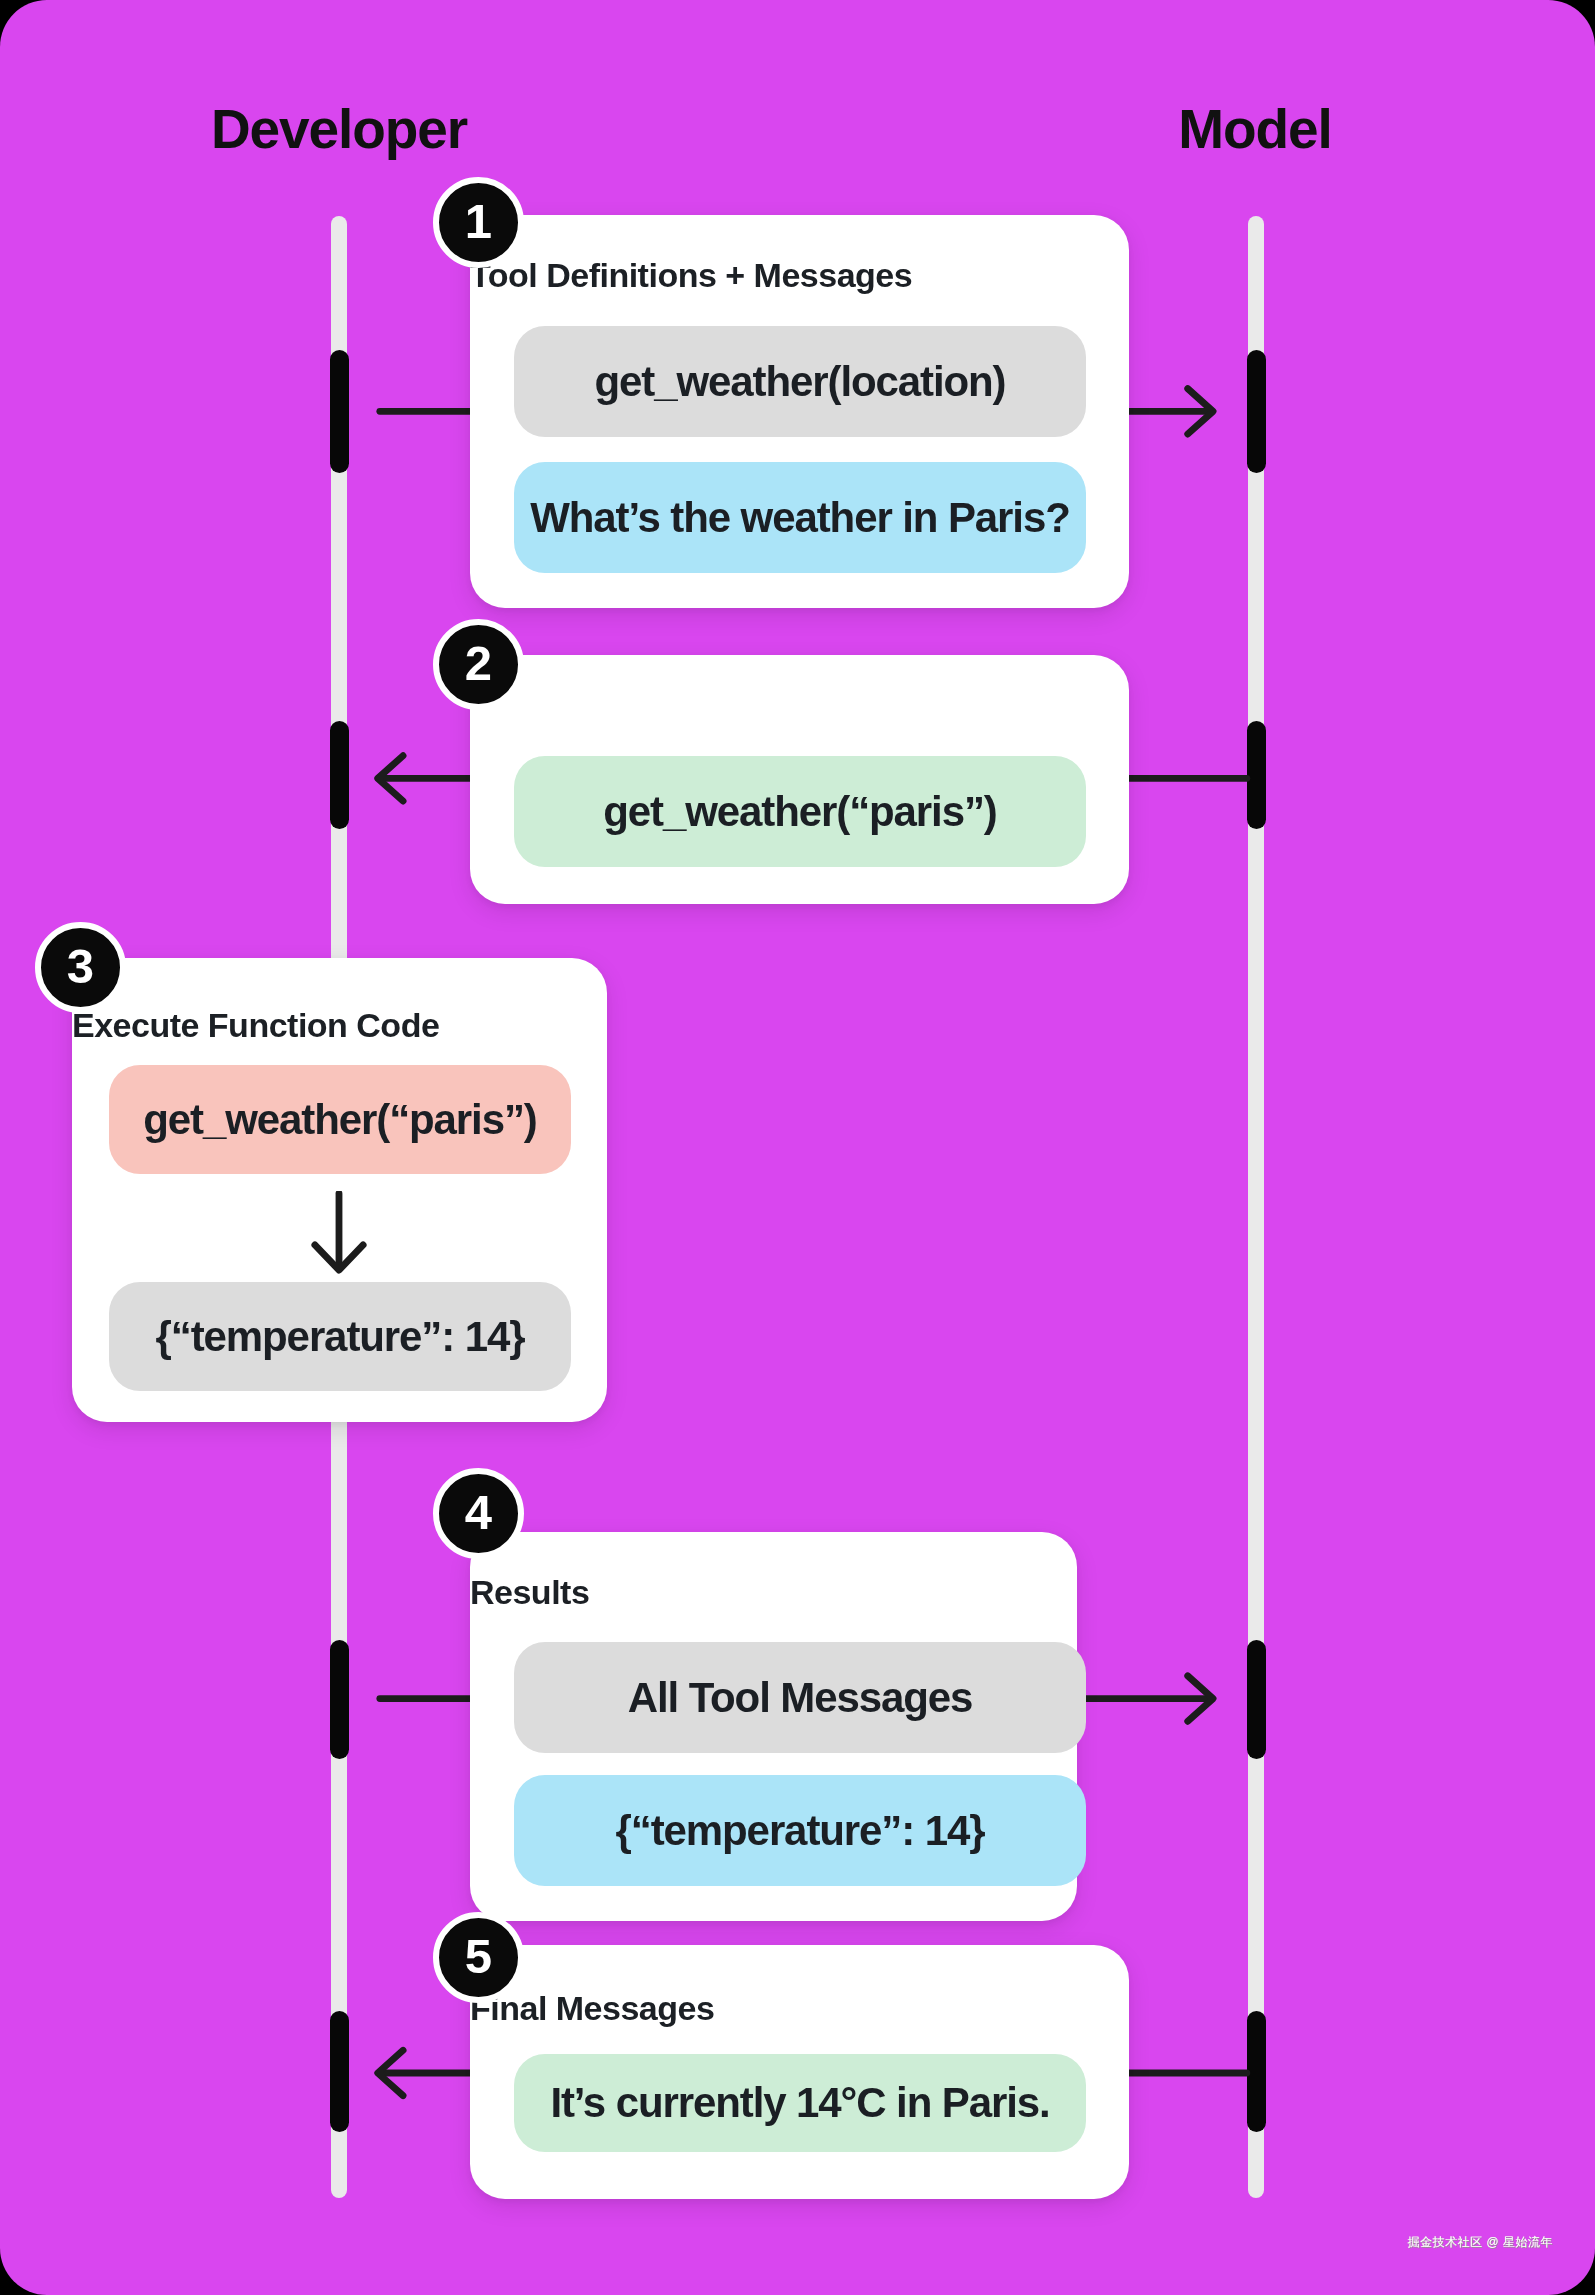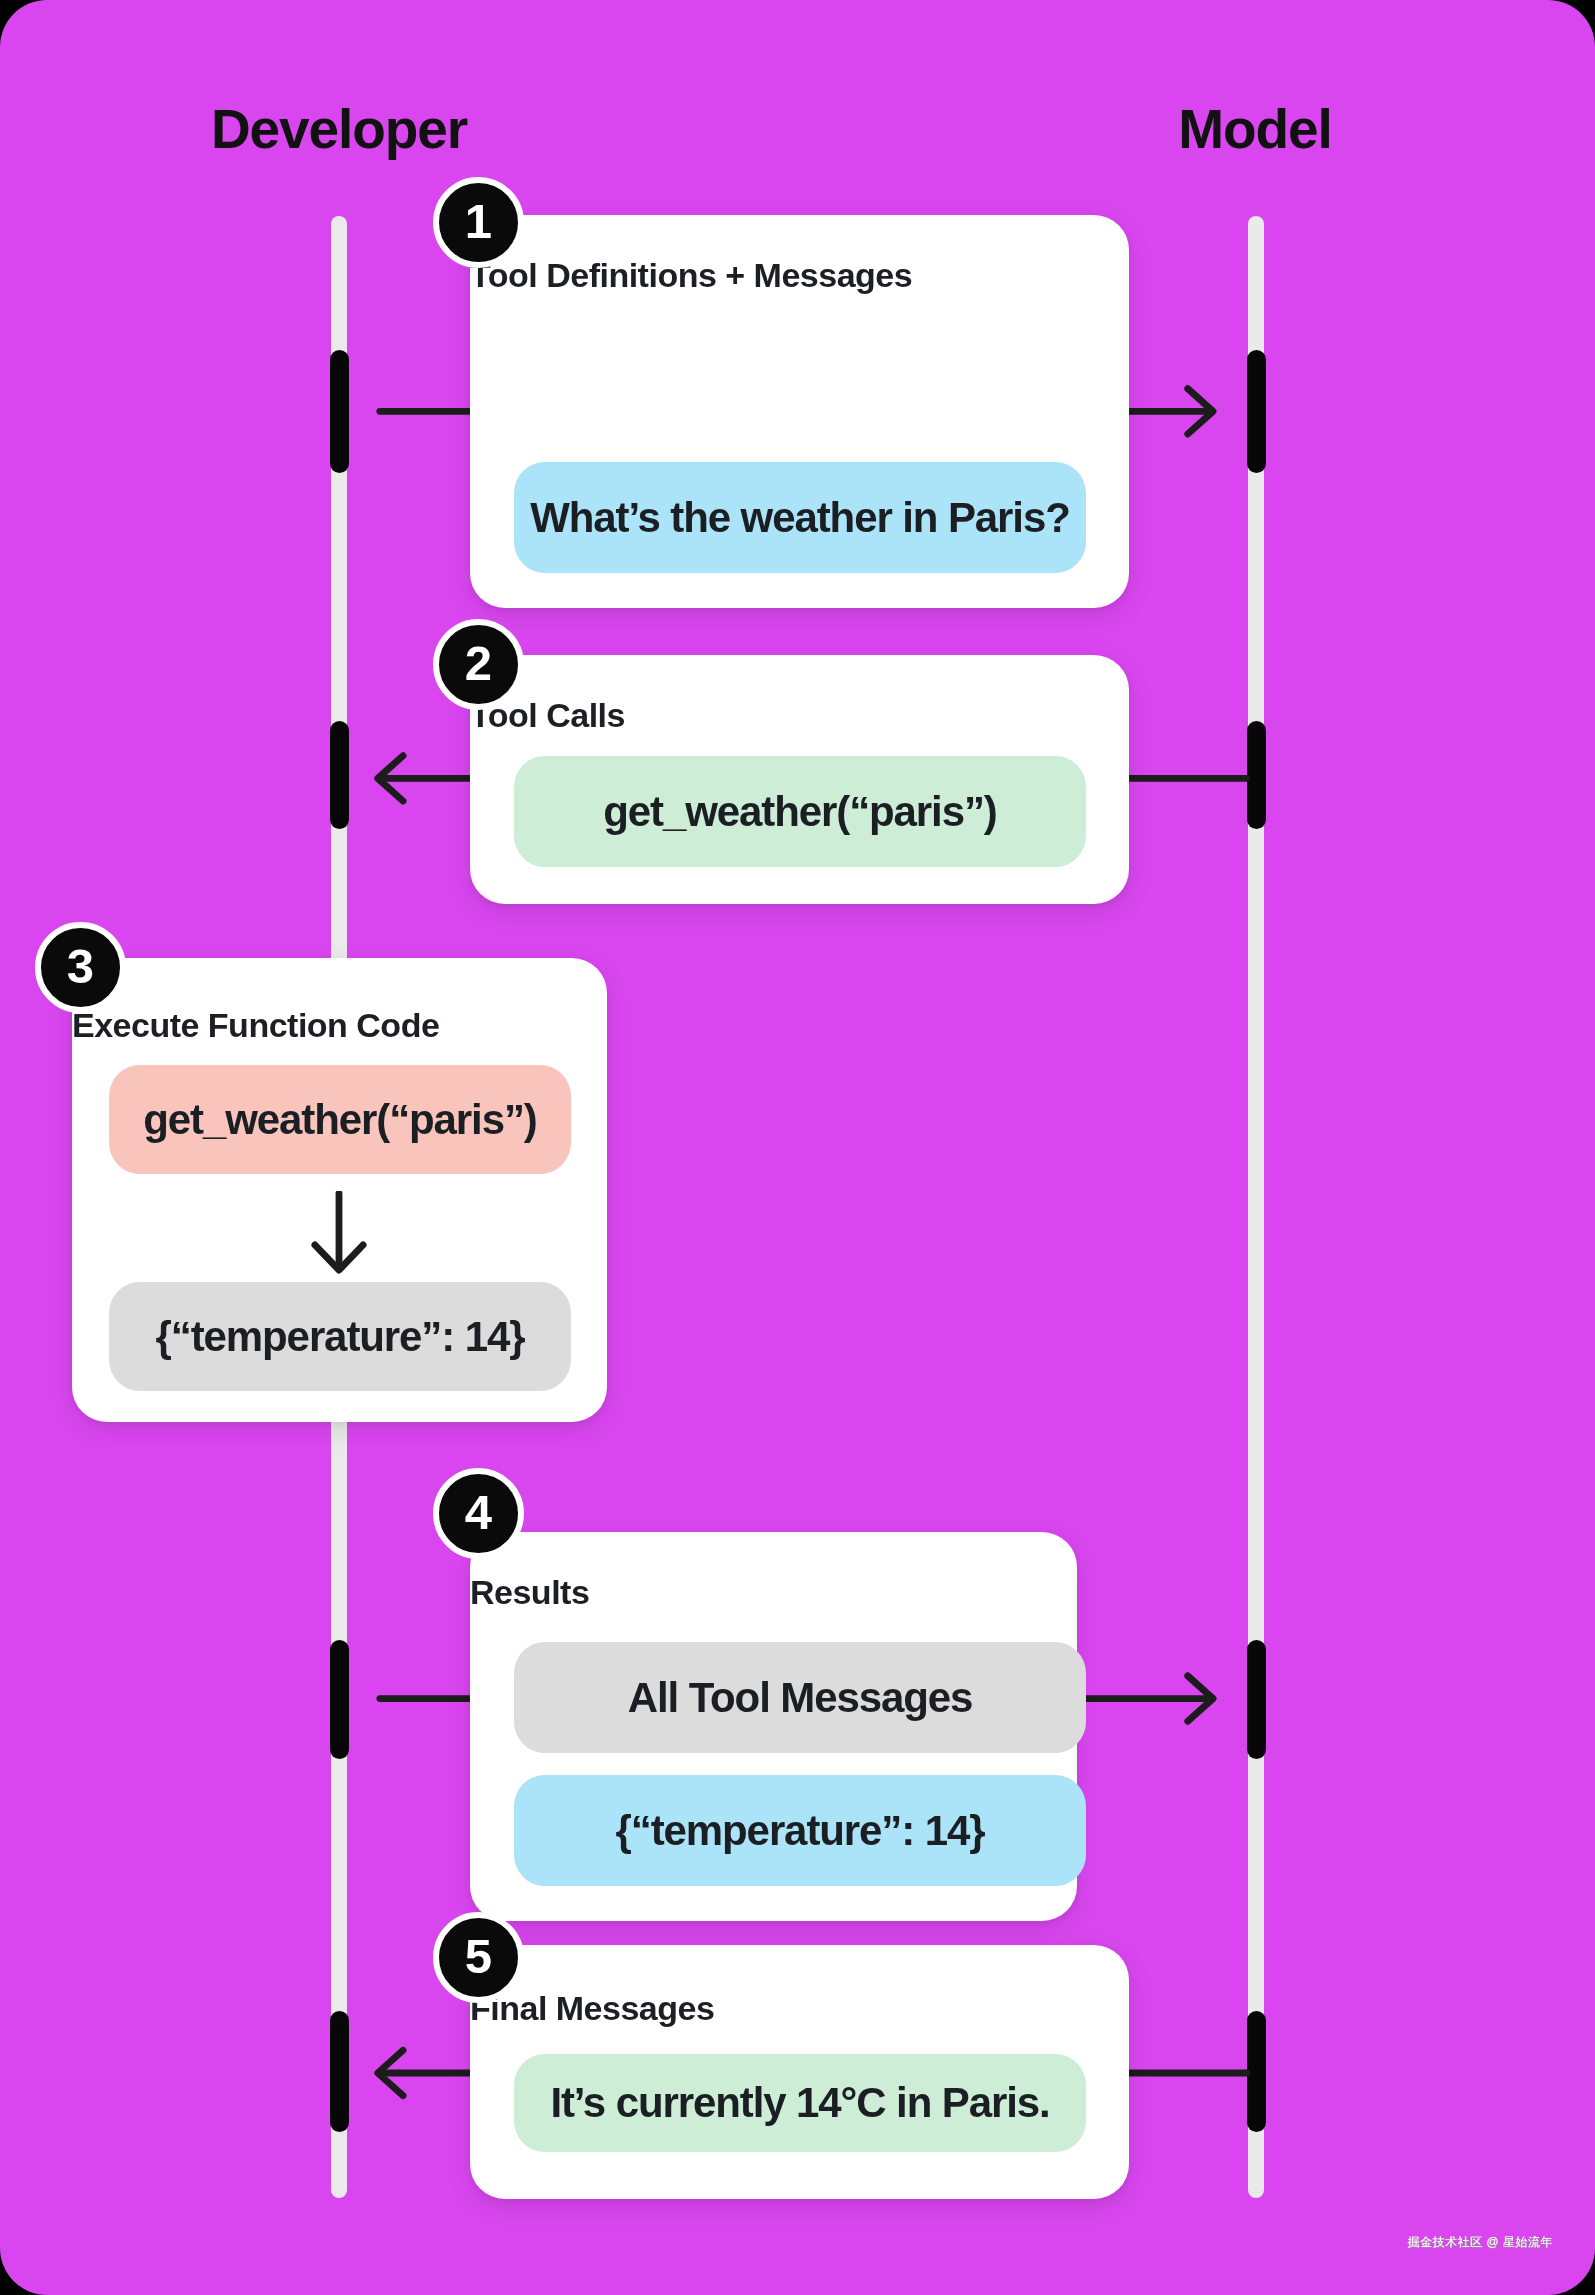--- a/index.html
+++ b/index.html
@@ -115,27 +115,29 @@
         <path d="M2252 3178 L2300 3221 L2252 3264"></path>
     </g>
     <g>
       <path d="M724 3931 H2364"></path>
         <path d="M764 3888 L716 3931 L764 3974"></path>
     </g>
   </svg>
 
   <section class="card card-1">
     <h2 class="card-title">Tool Definitions + Messages</h2>
+    <div class="pill p1" style="background: rgb(220, 220, 220);">
+      <span>get_weather(location)</span>
+    </div>
     <div class="pill p2" style="background: rgb(171, 228, 248);">
       <span>What’s the weather in Paris?</span>
     </div>
   </section>
 
   <section class="card card-2">
-    <h2 class="card-title">Tool Calls</h2>
     <div class="pill p1" style="background: rgb(205, 237, 214);">
       <span>get_weather(“paris”)</span>
     </div>
   </section>
 
   <section class="card card-3">
     <h2 class="card-title">Execute Function Code</h2>
     <div class="pill p1" style="background: rgb(249, 196, 188);">
       <span>get_weather(“paris”)</span>
     </div>

